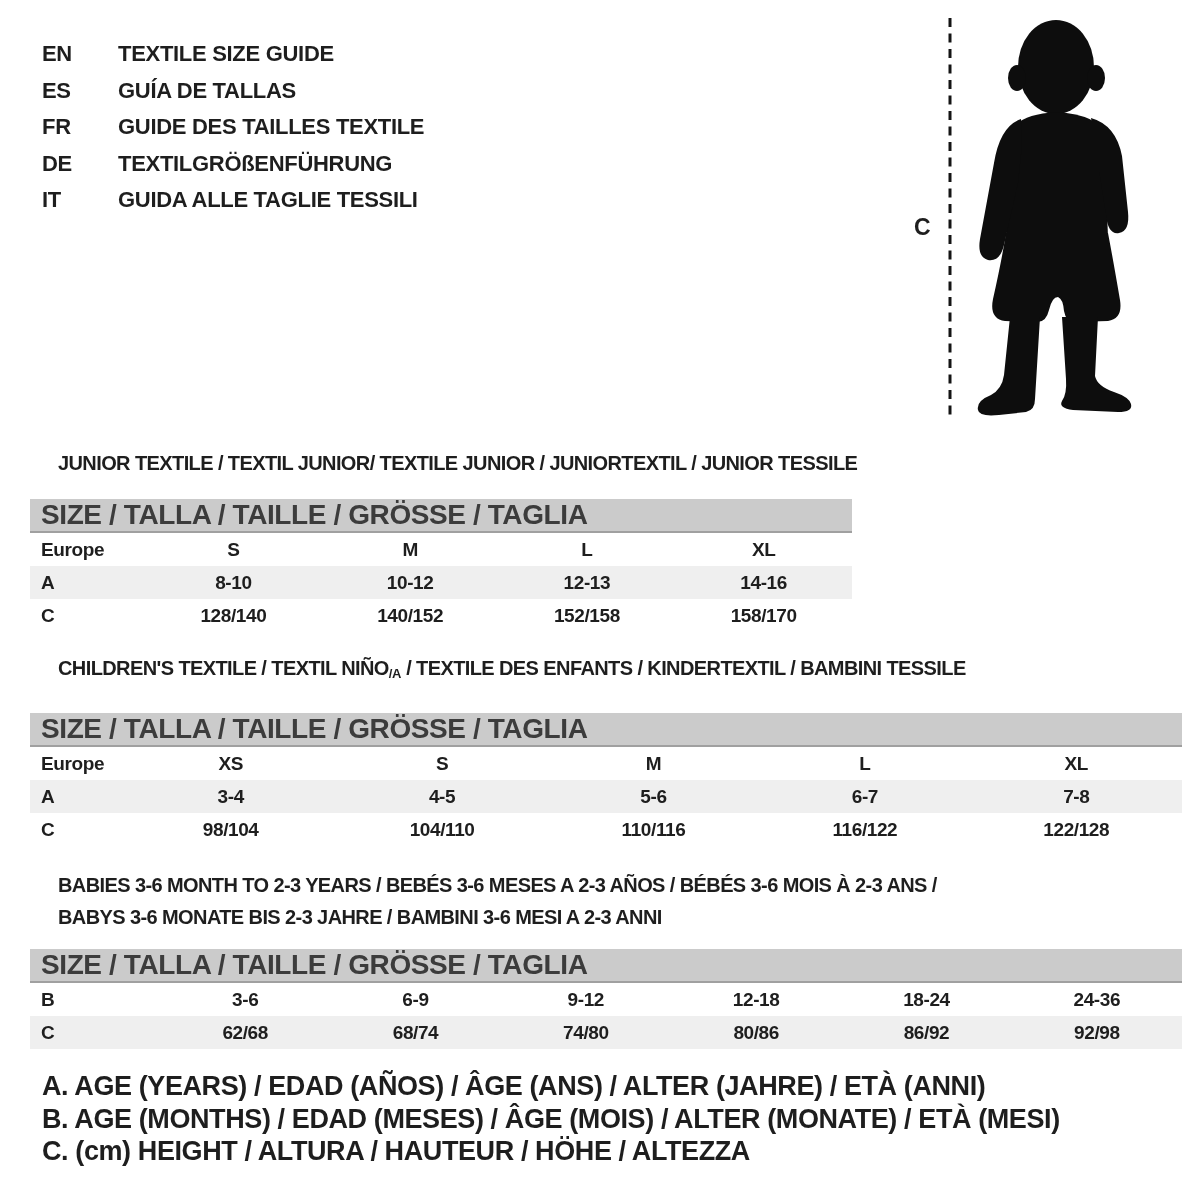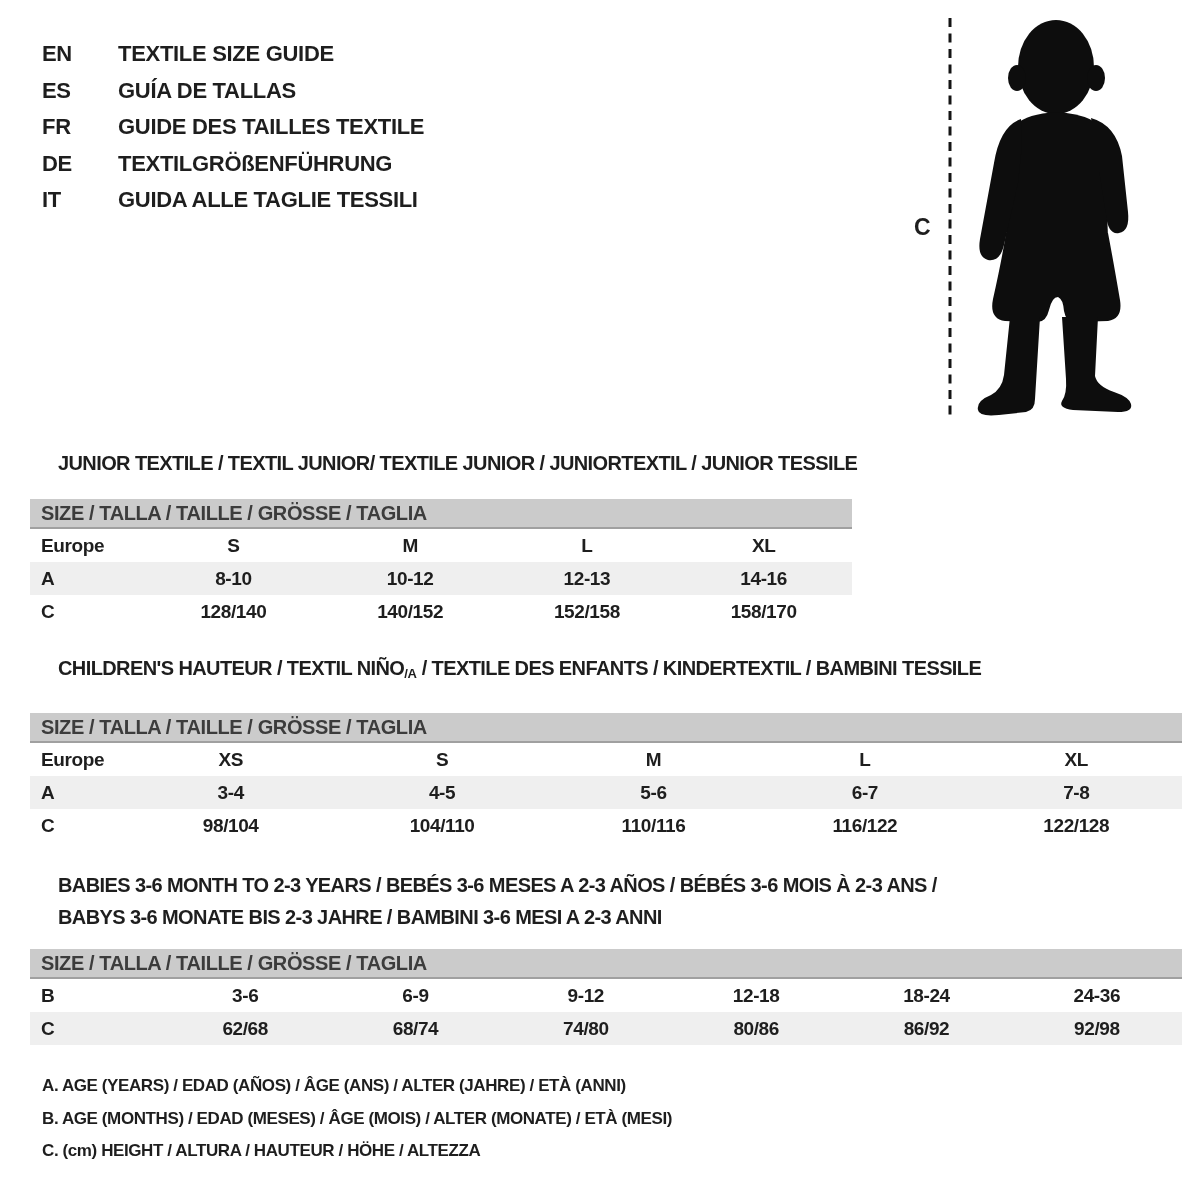--- a/index.html
+++ b/index.html
@@ -23,30 +23,30 @@
   .section h2{margin:16px;padding-left:12px;font-size:20px;line-height:21px;letter-spacing:-0.6px;white-space:nowrap;}
   .sec-babies h2{line-height:32px;}
   .sec-junior table{margin-top:25px;}
   .sec-children table{margin-top:29px;}
   .sec-babies table{margin-top:11px;}
   .subsize{font-size:13px;vertical-align:-3px;letter-spacing:-0.3px;}
   
   table{border-collapse:collapse;width:100%;table-layout:fixed;}
   th.bar{
     background:#cbcbcb;border-bottom:2px solid #a0a0a0;height:28px;
-    text-align:left;padding:0 0 0 11px;font-size:20px;color:#3c3c3c;letter-spacing:-0.4px;font-weight:700;white-space:nowrap;
+    text-align:left;padding:0 0 0 11px;font-size:28px;color:#3c3c3c;letter-spacing:-0.4px;font-weight:700;white-space:nowrap;
   }
   td{height:33px;text-align:center;font-size:19px;letter-spacing:-0.4px;padding:0;font-weight:700;}
   td.lbl{text-align:left;padding-left:11px;}
   tbody tr:nth-child(even){background:#efefef;}
   .t-junior col.lblcol{width:115px;}
   .t-children col.lblcol{width:95px;}
   .t-babies col.lblcol{width:130px;}
   
-  .legend{position:absolute;left:42px;top:1070px;font-size:17px;line-height:32.5px;letter-spacing:-0.4px;white-space:nowrap;}
+  .legend{position:absolute;left:42px;top:1070px;font-size:27px;line-height:32.5px;letter-spacing:-0.4px;white-space:nowrap;}
 </style>
 </head>
 <body>
 
 <div class="canvas">
 
   <div class="languages">
     <div class="lang-row">
       <span class="lang-code">EN</span>
       <span class="lang-title">TEXTILE SIZE GUIDE</span>
@@ -123,21 +123,21 @@
           <td>128/140</td>
           <td>140/152</td>
           <td>152/158</td>
           <td>158/170</td>
         </tr>
       </tbody>
     </table>
   </section>
 
   <section class="section sec-children">
-    <h2><span>CHILDREN'S HAUTEUR / TEXTIL NIÑO</span><span class="subsize">/A</span><span> / TEXTILE DES ENFANTS / KINDERTEXTIL / BAMBINI TESSILE</span></h2>
+    <h2><span>CHILDREN'S TEXTILE / TEXTIL NIÑO</span><span class="subsize">/A</span><span> / TEXTILE DES ENFANTS / KINDERTEXTIL / BAMBINI TESSILE</span></h2>
     <table class="t-children">
       <colgroup>
           <col class="lblcol">
           <col>
           <col>
           <col>
           <col>
           <col>
         </colgroup>
       <thead>

